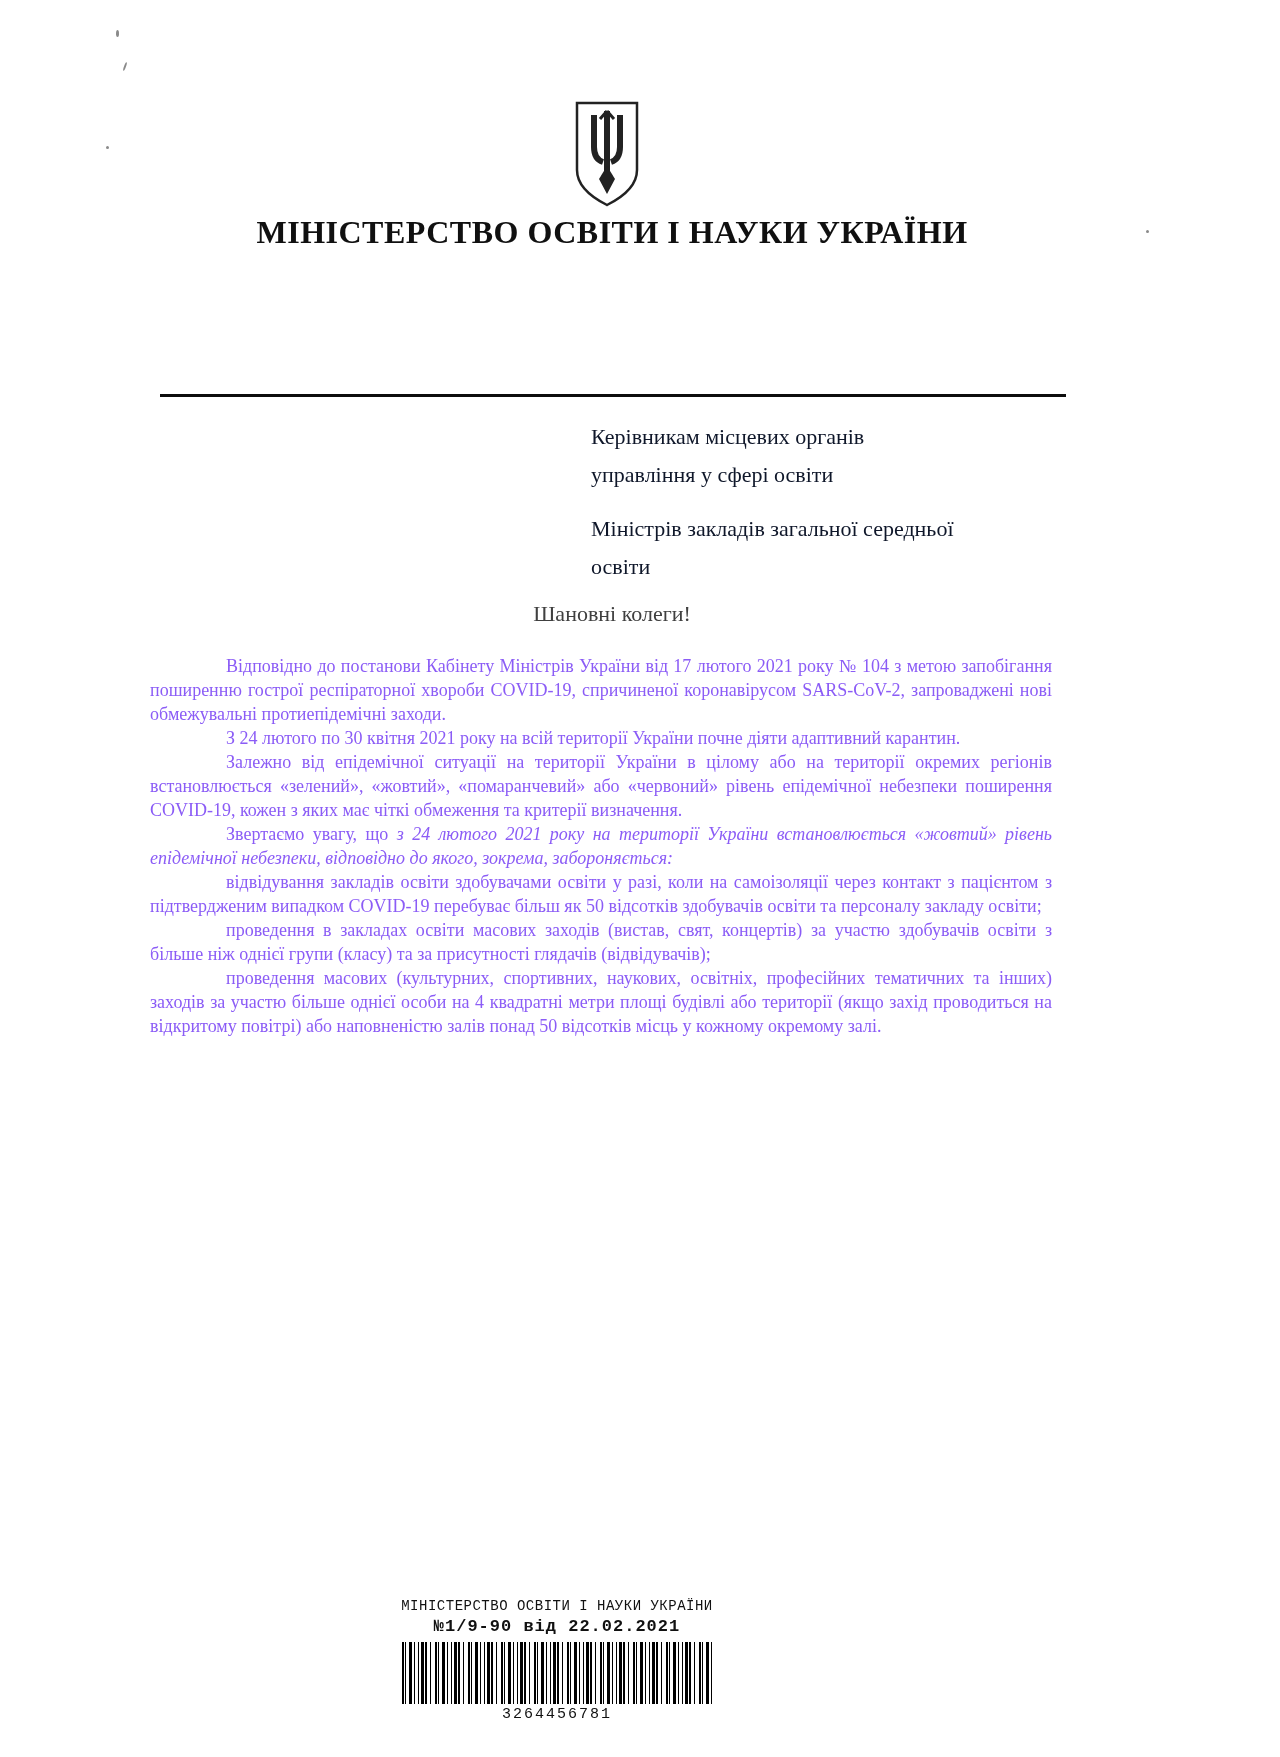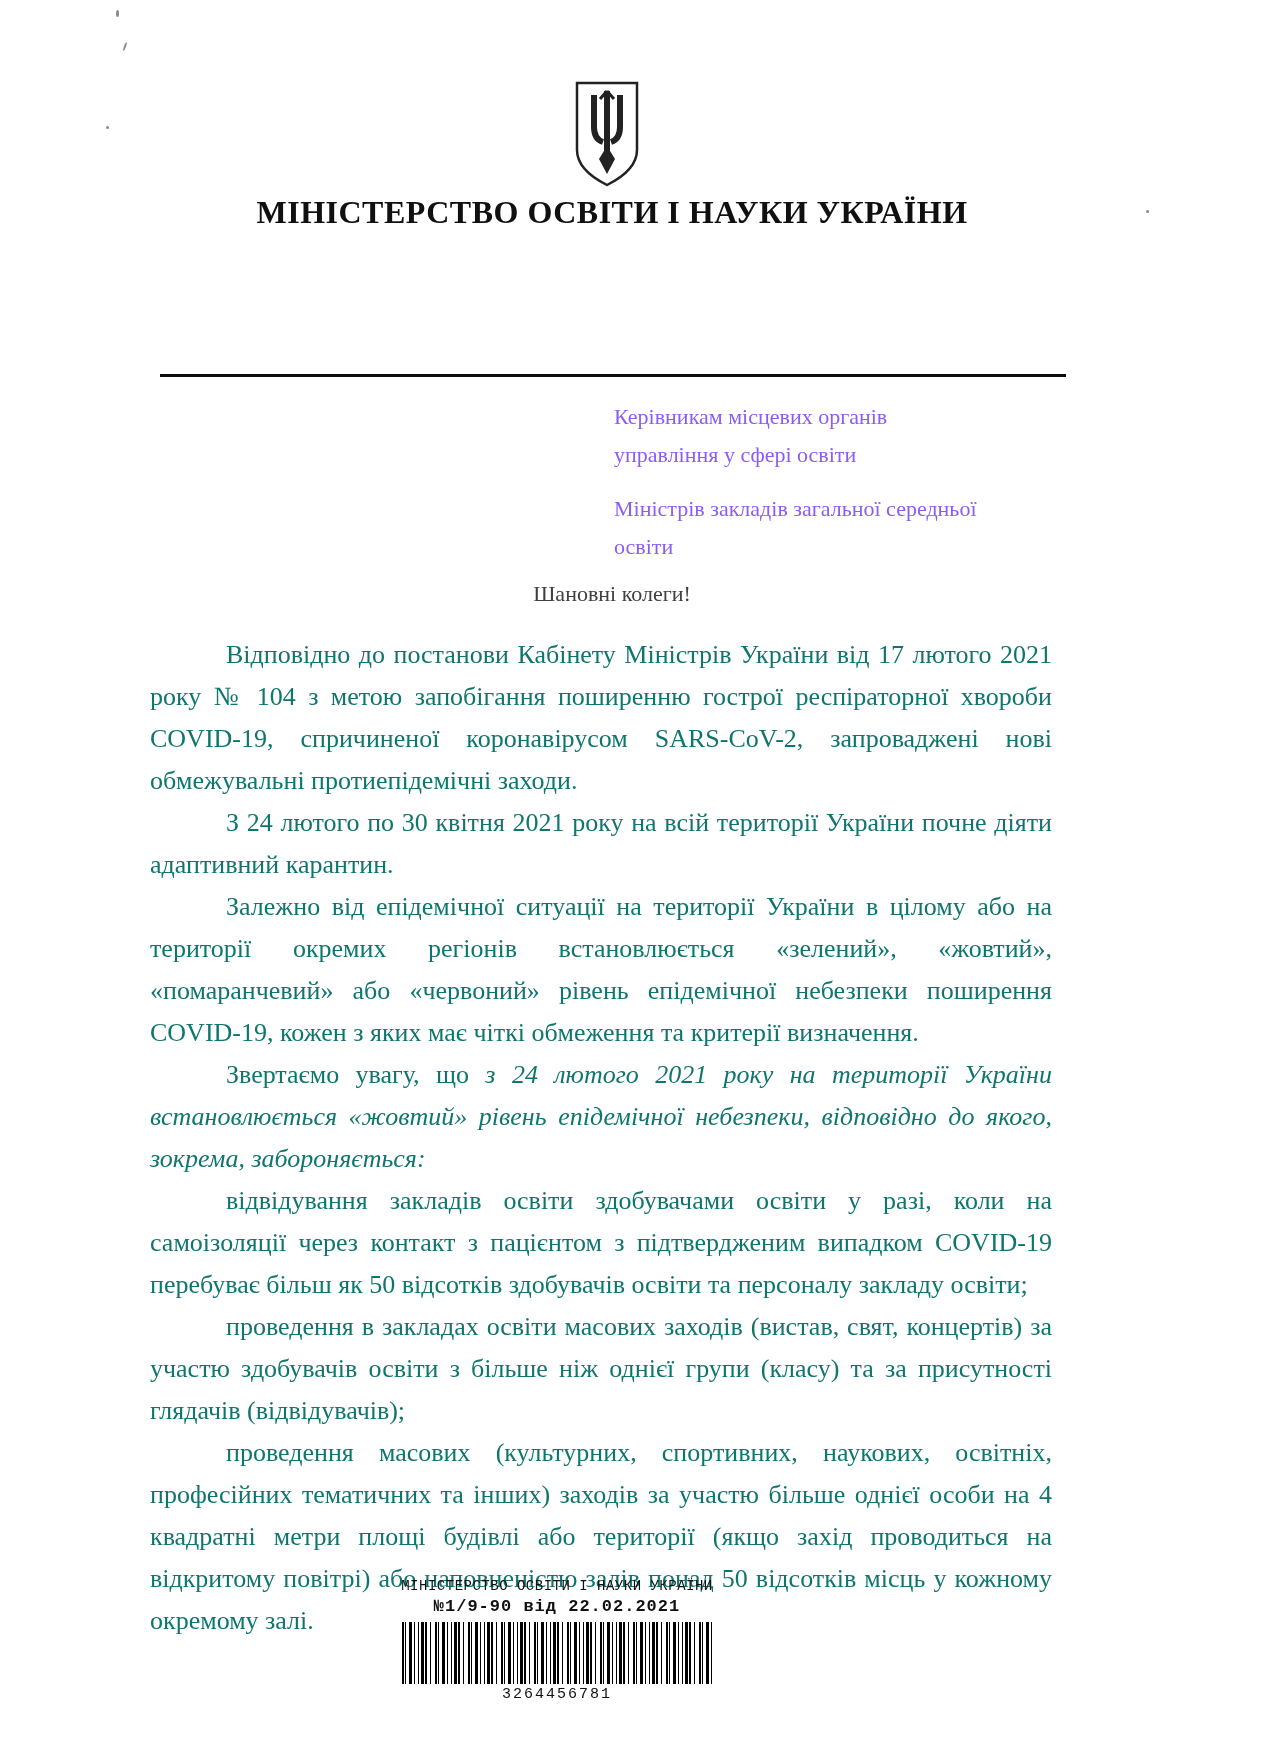--- a/index.html
+++ b/index.html
@@ -5,21 +5,21 @@
   html,body{margin:0;padding:0;}
   body{
     width:1280px;height:1757px;
     background:#ffffff;
     font-family:"Liberation Serif","DejaVu Serif",serif;
     color:#161616;
     position:relative;
     overflow:hidden;
     -webkit-font-smoothing:antialiased;
   }
-  .page{position:absolute;inset:0;}
+  .page{position:absolute;inset:0;margin-top:20px;}
 
   
   .speck{position:absolute;background:#8a8a8a;border-radius:50%;}
   .speck.s1{left:116px;top:10px;width:3px;height:7px;}
   .speck.s2{left:124px;top:42px;width:2px;height:9px;transform:rotate(20deg);}
   .speck.s3{left:106px;top:126px;width:3px;height:3px;}
   .speck.s4{left:1146px;top:210px;width:3px;height:3px;}
 
   .emblem{
     position:absolute;left:574px;top:80px;width:66px;height:108px;
@@ -32,33 +32,33 @@
   .addr{
     position:absolute;left:150px;top:264px;width:924px;
     text-align:center;font-size:18.5px;line-height:31px;color:#1c1c1c;
   }
   .rule{
     position:absolute;left:160px;top:374px;width:906px;height:3px;
     background:#0d0d0d;
   }
 
   .recipients{
-    position:absolute;left:614px;top:398px;width:365px;
-    font-size:22px;line-height:38px;color:#8b5cf6;
+    position:absolute;left:591px;top:398px;width:365px;
+    font-size:22px;line-height:38px;color:#0f172a;
   }
   .recipients .block+.block{margin-top:16px;}
 
   .salutation{
     position:absolute;left:150px;top:581px;width:924px;
     text-align:center;font-size:22px;color:#404040;
   }
 
   .body-text{
     position:absolute;left:150px;top:634px;width:902px;
-    font-size:26px;line-height:42px;text-align:justify;color:#0f766e;
+    font-size:18px;line-height:24px;text-align:justify;color:#8b5cf6;
   }
   .body-text p{margin:0;text-indent:76px;}
   .body-text .em{font-style:italic;}
 
   .stamp{
     position:absolute;left:394px;top:1578px;width:326px;
     text-align:center;
     font-family:"Liberation Mono","DejaVu Sans Mono",monospace;
     color:#111;
   }

